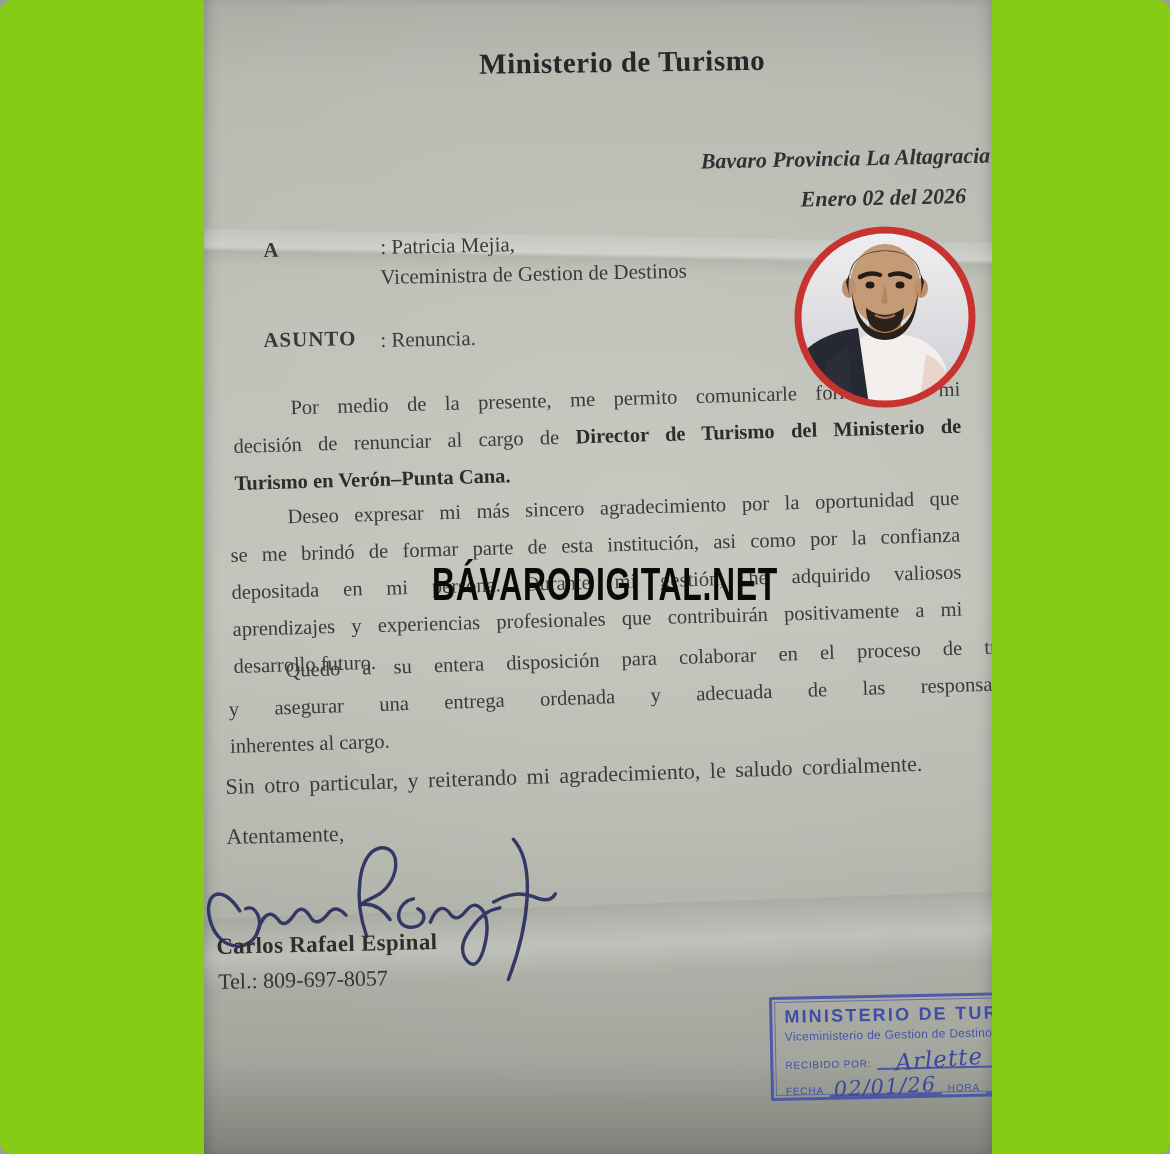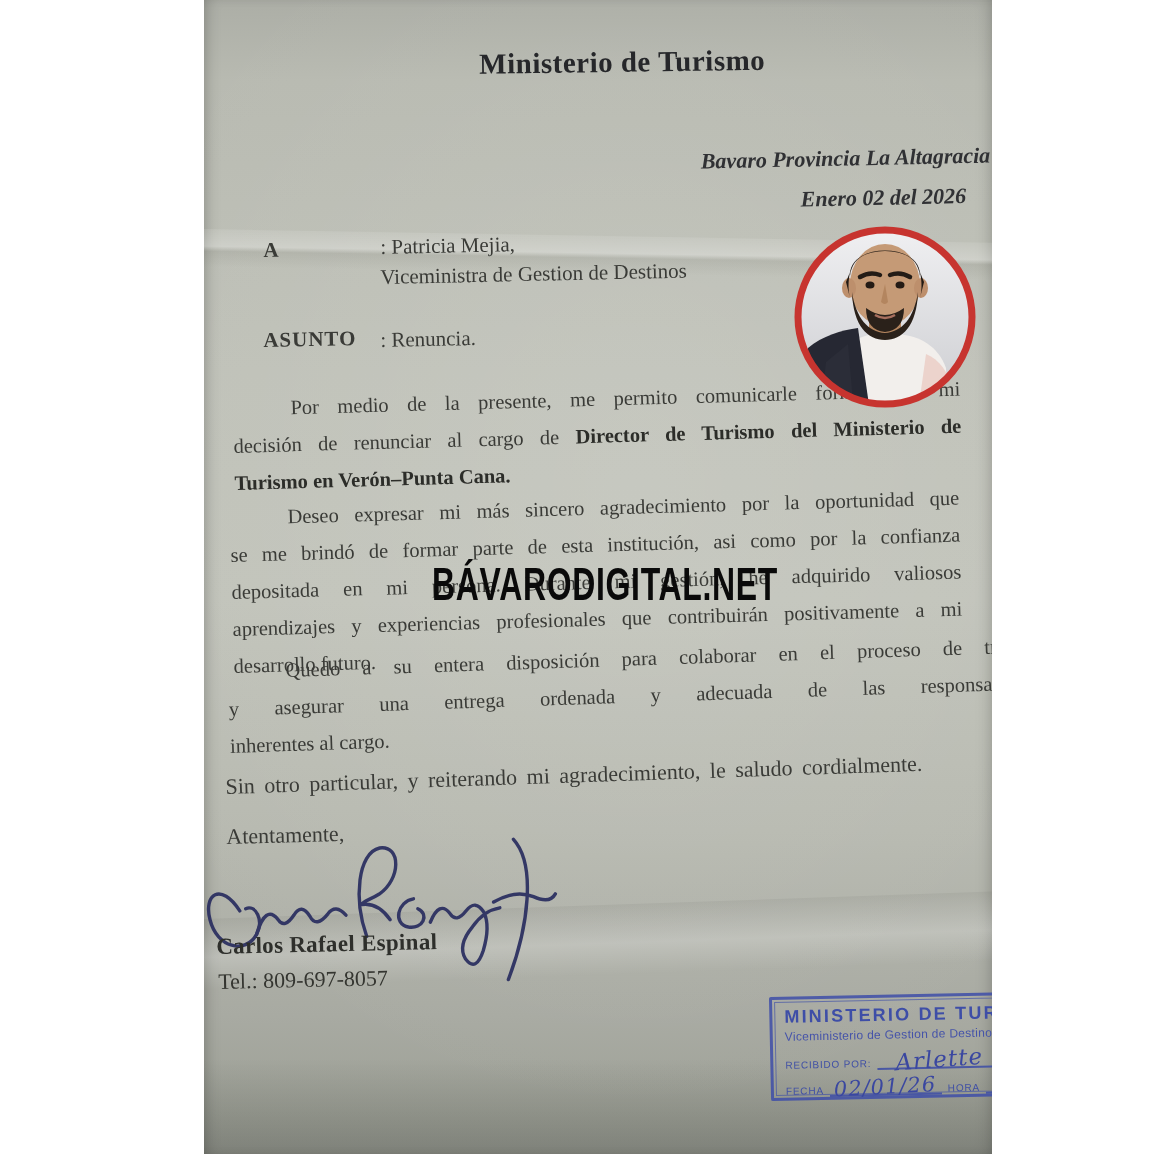--- a/index.html
+++ b/index.html
@@ -1,21 +1,21 @@
 <!DOCTYPE html>
 <html><head>
 <meta charset="utf-8">
 <style>
   html,body{margin:0;padding:0;}
   body{
     width:1170px;height:1154px;position:relative;overflow:hidden;
     background:#9c9d99;
     font-family:"Liberation Serif","DejaVu Serif",serif;
   }
-  .canvas{position:absolute;inset:0;background:#ffffff;}
+  .canvas{position:absolute;inset:0;background:#84cc16;border-radius:12px;}
   
   .paper{
     position:absolute;left:204px;top:0;width:788px;height:1154px;overflow:hidden;
     background:
       radial-gradient(120% 90% at 55% 42%, rgba(255,255,255,0.10), rgba(0,0,0,0) 62%),
       linear-gradient(180deg,#acaea6 0%,#b8bab1 7%,#bfc1b8 32%,#c1c3ba 52%,#b7b9b0 72%,#a8aaa2 88%,#9da096 97%,#989b92 100%);
     box-shadow:inset 10px 0 16px -10px rgba(0,0,0,0.30), inset -10px 0 16px -10px rgba(0,0,0,0.25);
   }
   .fold1{position:absolute;left:-10px;top:236px;width:820px;height:38px;transform:rotate(1deg);
     background:linear-gradient(to bottom, rgba(255,255,255,0.10) 0%, rgba(255,255,255,0.26) 45%, rgba(80,80,70,0.10) 58%, rgba(0,0,0,0) 100%);}

